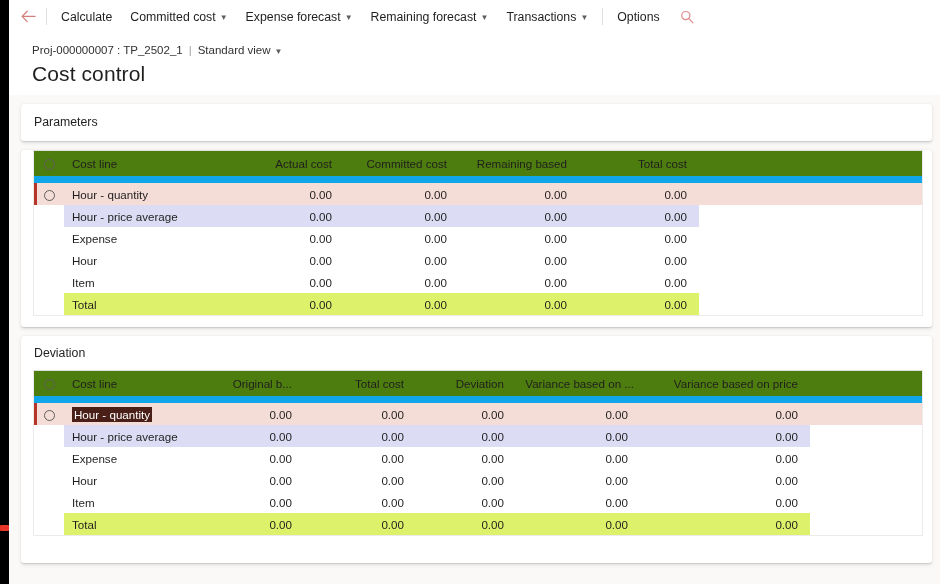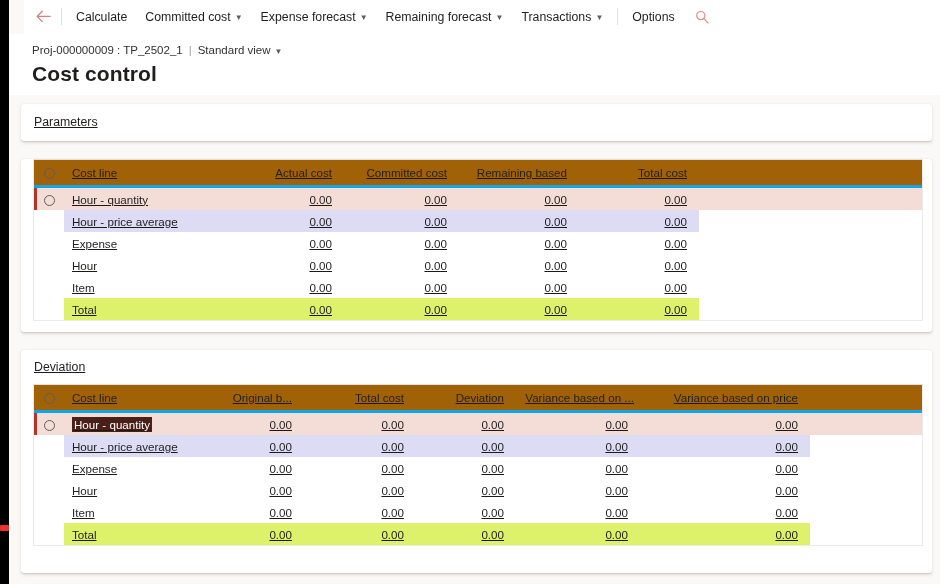--- a/index.html
+++ b/index.html
@@ -50,21 +50,20 @@
 
   
   #commandbar {
     height: 34px;
     background: #ffffff;
     display: flex;
     align-items: center;
     padding-left: 6px;
     box-sizing: border-box;
     border-bottom: 1px solid #ffffff;
-    margin-left: 15px;
   }
   .cmd-back {
     width: 26px; height: 26px;
     display: flex; align-items: center; justify-content: center;
     color: #d47f7f;
     font-size: 17px;
     line-height: 1;
     cursor: pointer;
   }
   .cmd-sep {
@@ -107,38 +106,37 @@
     color: #323130;
     display: flex;
     align-items: center;
     gap: 4px;
     line-height: 15px;
   }
   #breadcrumb .bc-pipe { color: #a19f9d; margin: 0 2px; }
   #breadcrumb .bc-view { color: #323130; text-align: right; }
   #page-title {
     font-size: 21px;
-    font-weight: 700;
+    font-weight: 400;
     color: #201f1e;
     margin-top: 3px;
     line-height: 26px;
     letter-spacing: 0.1px;
   }
 
   
   #content {
     padding: 9px 8px 0 12px;
   }
   .card {
     background: #ffffff;
     border-radius: 3px;
     box-shadow: 0 0.3px 0.9px rgba(0,0,0,0.10), 0 1.6px 3.6px rgba(0,0,0,0.11);
-    margin-bottom: 18px;
+    margin-bottom: 9px;
     overflow: hidden;
-    text-decoration: underline;
   }
   .card-title {
     font-size: 12.3px;
     color: #201f1e;
     padding: 10px 0 10px 13px;
     line-height: 14px;
   }
   .card.collapsed .card-title { padding: 11px 0 12px 13px; }
 
   .grid-wrap {
@@ -161,22 +159,22 @@
     color: #201f1e;
     padding: 0;
     height: 22px;
     vertical-align: middle;
     white-space: nowrap;
     overflow: hidden;
   }
   table.dg thead th {
     color: #201f1e;
     height: 25px;
-    border-bottom: 3px solid #0ea5e9;
-    background: #a16207;
+    border-bottom: 7px solid #0ea5e9;
+    background: #4d7c0f;
   }
   .col-sel { width: 30px; text-align: center; }
   .col-name { text-align: left; padding-left: 8px !important; }
   .num { text-align: right; padding-right: 12px !important; }
 
   .radio-cell { text-align: center; }
   .radio {
     display: inline-block;
     width: 11px; height: 11px;
     border: 1px solid #605e5c;
@@ -252,21 +250,21 @@
     <div class="cmd-search" data-interactable="true">
       <svg width="14" height="14" viewBox="0 0 14 14" aria-hidden="true">
         <circle cx="5.8" cy="5.6" r="4.1" fill="none" stroke="#e08a8a" stroke-width="1.2"></circle>
         <path d="M8.9 8.7 L13 12.8" stroke="#e08a8a" stroke-width="1.2" stroke-linecap="round"></path>
       </svg>
     </div>
   </div>
 
   <div id="header" data-interactable="false">
     <div id="breadcrumb" data-interactable="false">
-      <span data-interactable="true">Proj-000000009 : TP_2502_1</span>
+      <span data-interactable="true">Proj-000000007 : TP_2502_1</span>
       <span class="bc-pipe" data-interactable="false">|</span>
       <span class="bc-view" data-interactable="true">Standard view</span>
       <span class="caret" data-interactable="true">▼</span>
     </div>
     <div id="page-title" data-interactable="false">Cost control</div>
   </div>
 
   <div id="content" data-interactable="false">
 
     <div class="card collapsed" data-interactable="true">

